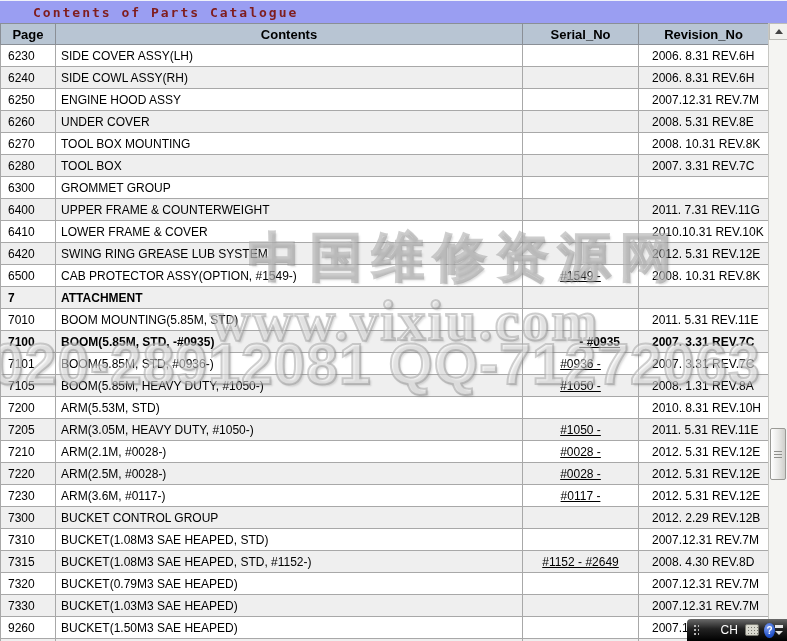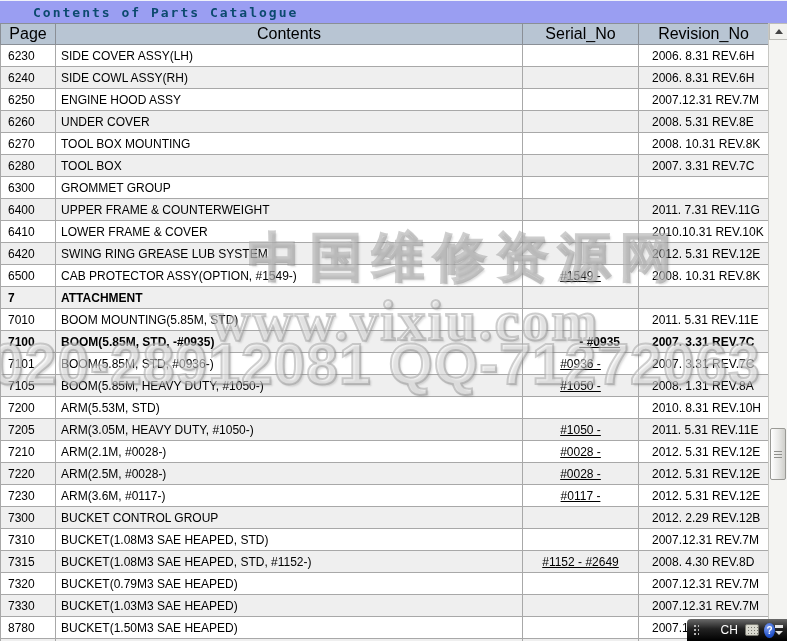--- a/index.html
+++ b/index.html
@@ -8,30 +8,30 @@
     background:#fff;font-family:"Liberation Sans",sans-serif;
     border-top:1px solid #eef0fa;box-sizing:border-box;
   }
   
   #titlebar{
     position:absolute;left:0;top:0;width:787px;height:22px;
     background:#9a9ef2;display:flex;align-items:center;
   }
   #titlebar .t{
     font-family:"DejaVu Sans Mono",monospace;font-weight:bold;font-size:13px;
-    color:#0c4a6e;letter-spacing:2px;padding-left:33px;white-space:nowrap;
+    color:#7f1d1d;letter-spacing:2px;padding-left:33px;white-space:nowrap;
   }
   
   #tablewrap{position:absolute;left:0;top:22px;width:768px;height:619px;overflow:hidden;}
   table{border-collapse:collapse;table-layout:fixed;width:768px;}
   col.c-page{width:55px;} col.c-contents{width:467px;}
   col.c-serial{width:116px;} col.c-revision{width:130px;}
   th{
     height:20px;background:#b8c5d3;border:1px solid #8a8f96;
-    font-size:16px;font-weight:normal;color:#000;text-align:center;
+    font-size:13px;font-weight:bold;color:#000;text-align:center;
     padding:0;overflow:hidden;white-space:nowrap;
   }
   td{
     height:21px;border:1px solid #a8a8a8;font-size:12px;color:#000;
     padding:0;overflow:hidden;white-space:nowrap;background:#fff;
   }
   tr.alt td{background:#efefef;}
   tr.boldrow td{font-weight:bold;}
   td.page{padding-left:7px;}
   td.contents{padding-left:5px;}
@@ -273,21 +273,21 @@
       <td class="serial"></td>
       <td class="revision">2007.12.31  REV.7M</td>
     </tr>
           <tr class="alt">
       <td class="page">7330</td>
       <td class="contents">BUCKET(1.03M3 SAE HEAPED)</td>
       <td class="serial"></td>
       <td class="revision">2007.12.31  REV.7M</td>
     </tr>
           <tr>
-      <td class="page">8780</td>
+      <td class="page">9260</td>
       <td class="contents">BUCKET(1.50M3 SAE HEAPED)</td>
       <td class="serial"></td>
       <td class="revision">2007.12.31  REV.7M</td>
     </tr>
           <tr class="alt">
       <td class="page">7360</td>
       <td class="contents">BUCKET(1.07M3 SAE HEAPED, HEAVY DUTY)</td>
       <td class="serial"></td>
       <td class="revision">2007.12.31  REV.7M</td>
     </tr>

